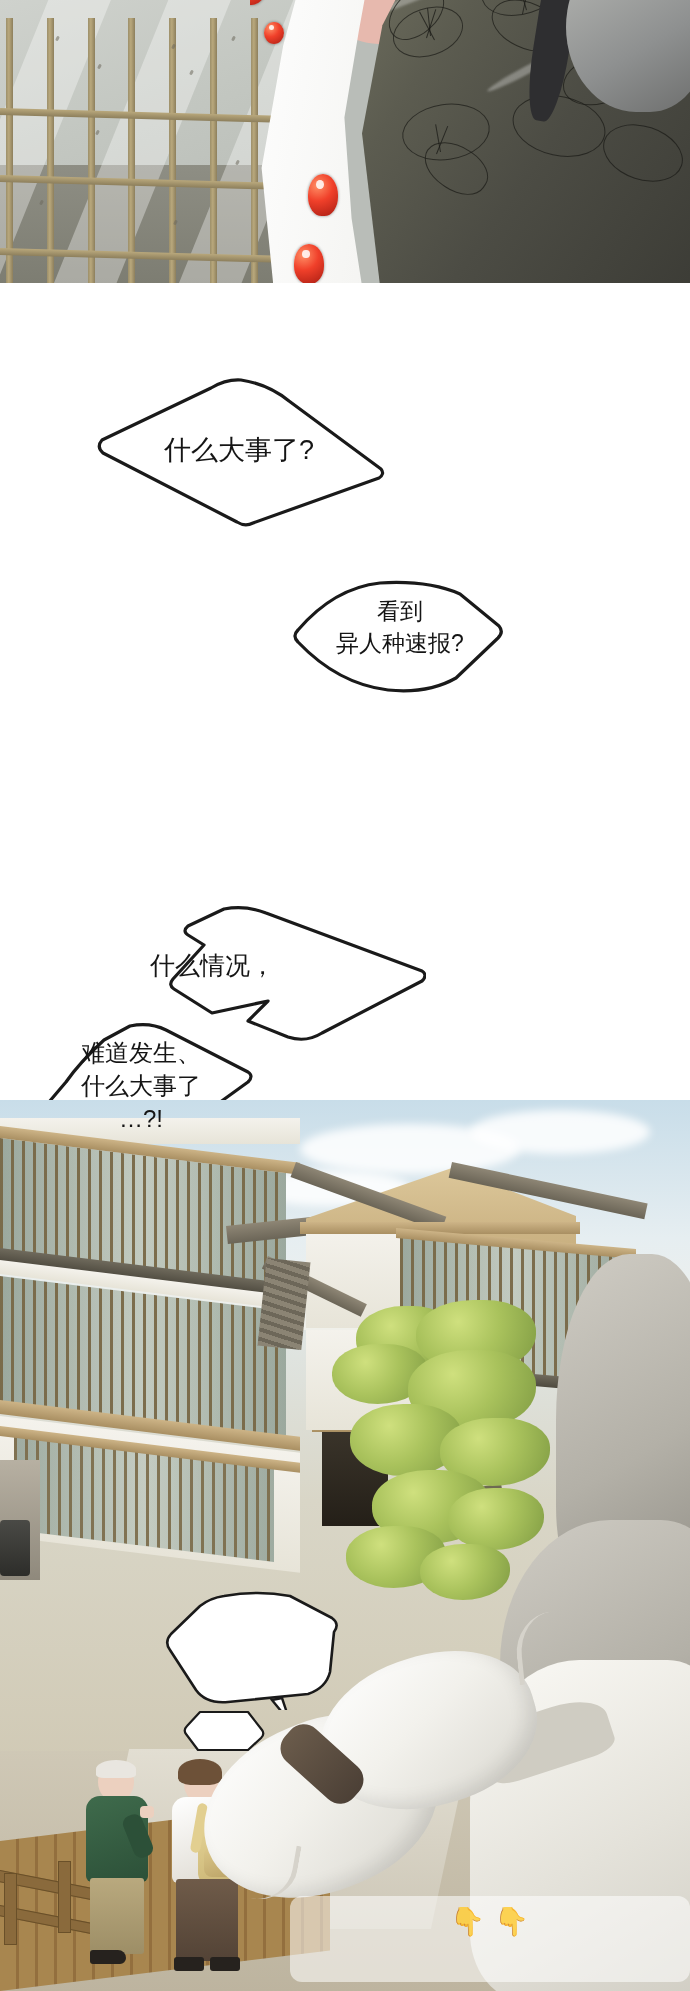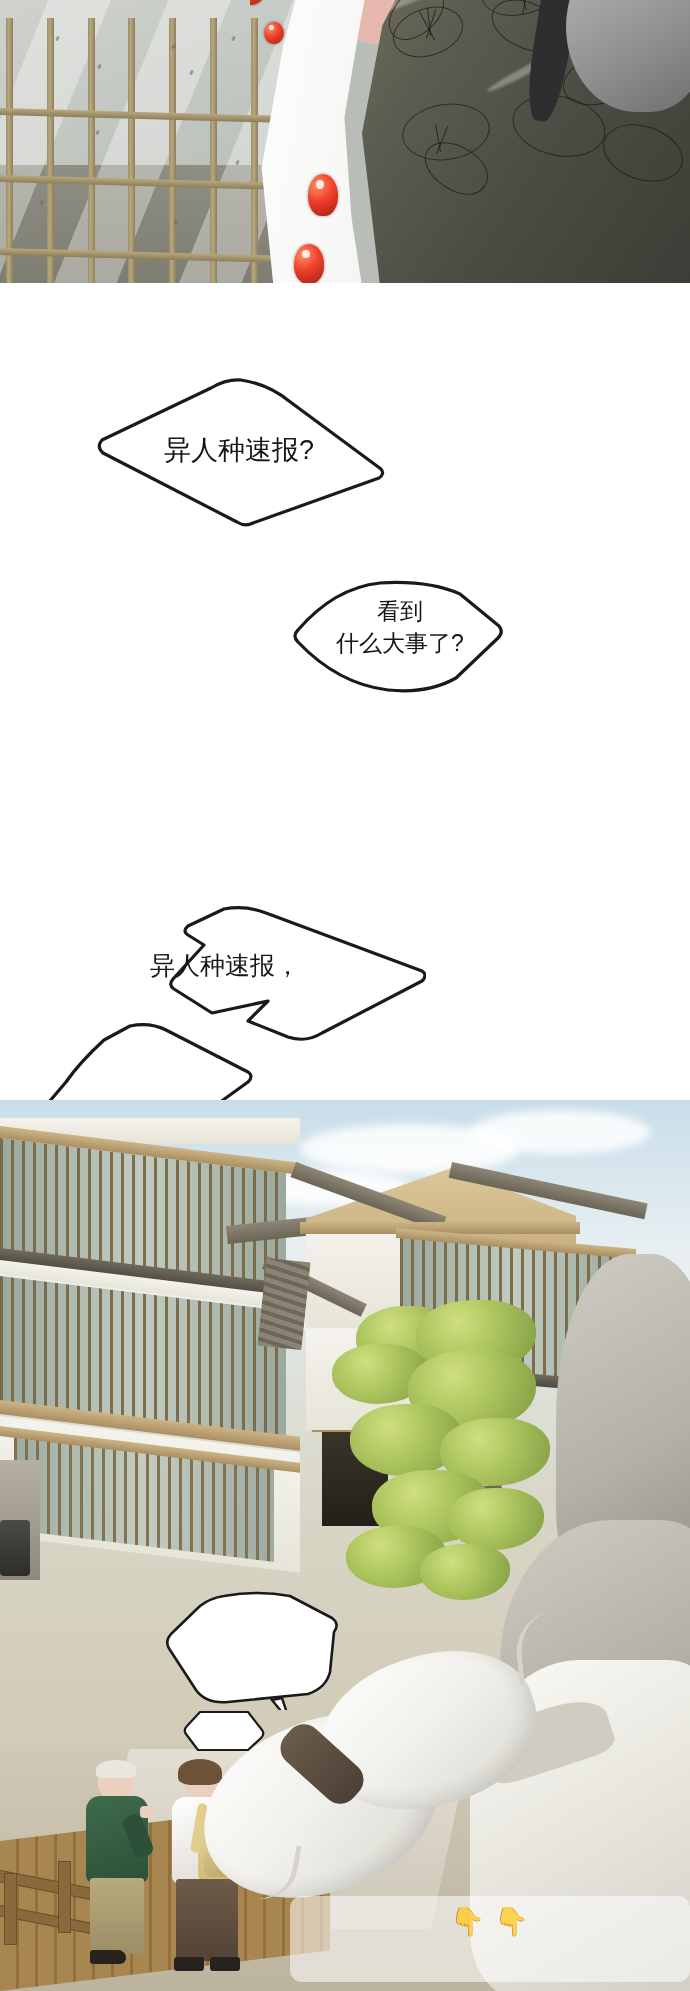--- a/index.html
+++ b/index.html
@@ -201,36 +201,39 @@
       <div class="btn-red" style="left:58px;top:182px;width:30px;height:42px;border-radius:50% 50% 45% 45%;"></div>
       <div class="btn-red" style="left:44px;top:252px;width:30px;height:40px;border-radius:50% 50% 45% 45%;"></div>
     </div>
   </div>
 
   <div class="gutter"></div>
 
   <svg class="b1shape" viewBox="0 0 292 150">
     <path d="M 148 3 Q 175 7 196 24 L 288 92 Q 292 97 286 101 L 160 146 Q 152 150 144 145 L 10 76 Q 3 70 9 63 L 118 11 Q 133 2 148 3 Z" fill="#ffffff" stroke="#1a1a1a" stroke-width="3.2" stroke-linejoin="round"></path>
   </svg>
-  <div class="btxt" style="left:93px;top:432px;width:292px;font-size:27px;">异人种速报?</div>
+  <div class="btxt" style="left:93px;top:432px;width:292px;font-size:27px;">什么大事了?</div>
 
   <svg class="b2shape" viewBox="0 0 215 115">
     <path d="M 92 3 Q 140 0 172 14 L 211 46 Q 216 52 210 58 L 168 98 Q 140 114 100 110 Q 50 104 10 62 Q 4 56 10 50 Q 46 8 92 3 Z" fill="#ffffff" stroke="#1a1a1a" stroke-width="3.2" stroke-linejoin="round"></path>
   </svg>
   <div class="btxt" style="left:300px;top:596px;width:200px;font-size:23px;">看到
-什么大事了?</div>
+异人种速报?</div>
 
   <svg class="b3shape" viewBox="0 0 310 138">
     <path d="M 108 4 Q 130 0 150 8 L 306 66 Q 312 70 306 76 L 206 128 Q 190 138 172 132 L 132 116 L 152 96 L 96 108 L 58 84 Q 52 80 57 74 L 88 40 L 72 30 Q 66 26 72 21 Z" fill="#ffffff" stroke="#1a1a1a" stroke-width="3.2" stroke-linejoin="round"></path>
   </svg>
-  <div class="btxt" style="left:150px;top:948px;width:260px;font-size:25px;text-align:left;">异人种速报，</div>
+  <div class="btxt" style="left:150px;top:948px;width:260px;font-size:25px;text-align:left;">什么情况，</div>
 
   <svg class="b4shape" viewBox="0 0 250 170">
     <path d="M 110 6 Q 130 2 146 10 L 228 52 Q 234 56 228 62 L 192 88 Q 210 100 196 118 L 150 152 Q 134 164 116 158 L 96 150 L 88 168 L 72 146 L 14 116 Q 6 110 12 102 L 46 62 Q 60 42 84 20 Z" fill="#ffffff" stroke="#1a1a1a" stroke-width="3.2" stroke-linejoin="round"></path>
   </svg>
+  <div class="btxt" style="left:46px;top:1036px;width:190px;font-size:24px;">难道发生、
+什么大事了
+…?!</div>
 
   <div class="panel-bot">
     <div class="sky"></div>
     <div class="cloud" style="left:300px;top:24px;width:220px;height:50px;"></div>
     <div class="cloud" style="left:470px;top:10px;width:180px;height:44px;"></div>
     <div class="cloud" style="left:250px;top:70px;width:160px;height:36px;"></div>
 
     <div class="bldg">
       <div class="plaster" style="left:0;top:18px;width:300px;height:26px;"></div>
       <div class="lattice" style="left:0;top:38px;width:286px;height:118px;transform:skewY(7deg);transform-origin:left top;"></div>

